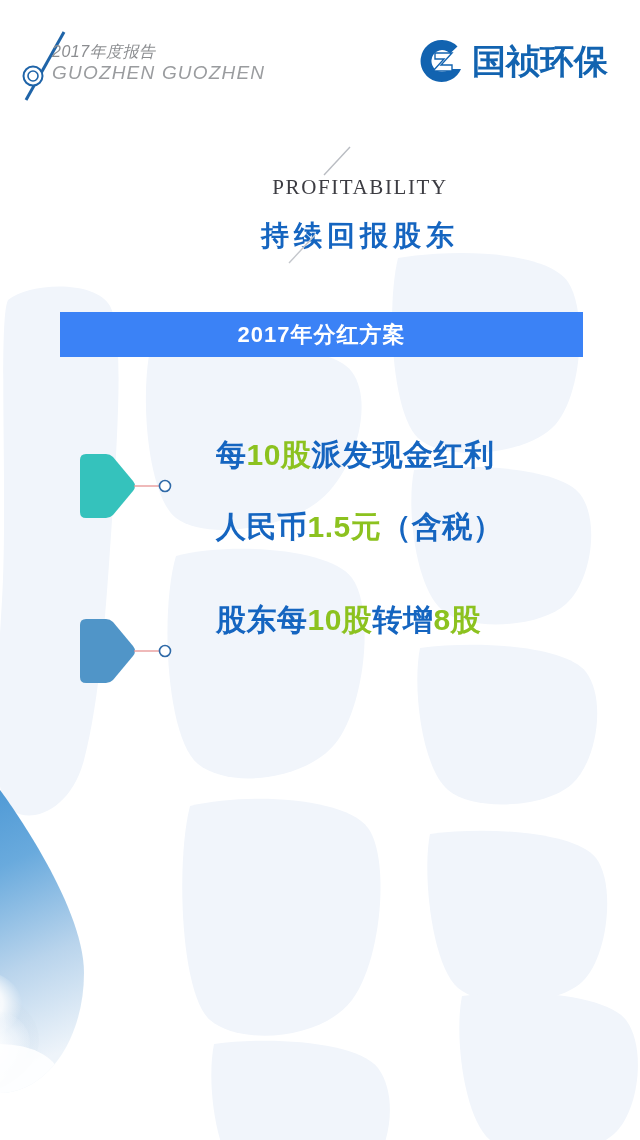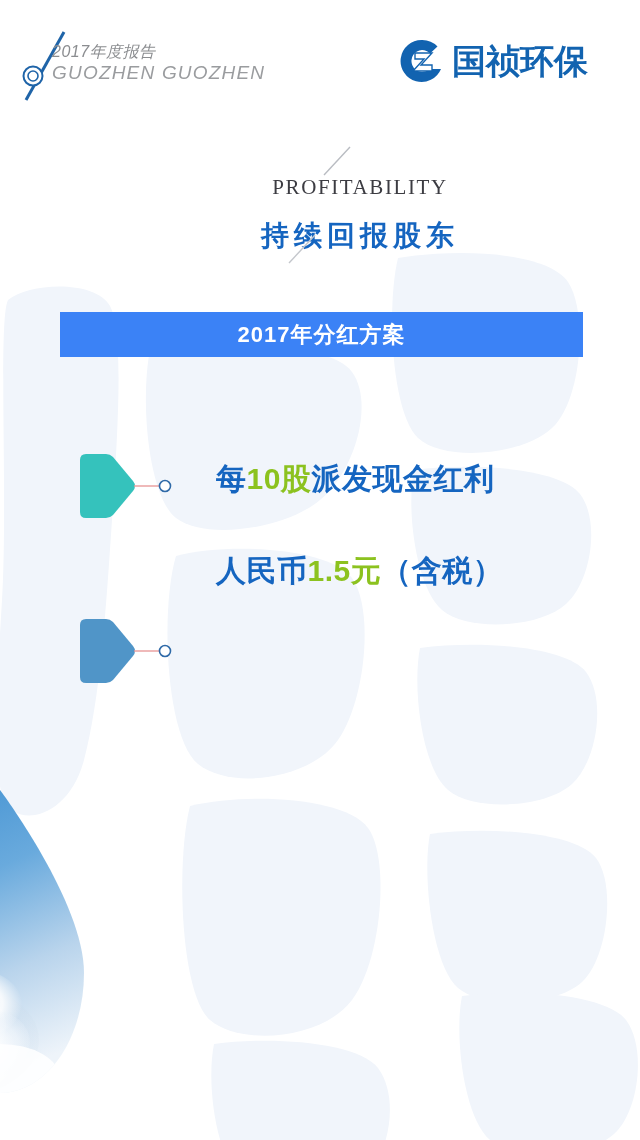--- a/index.html
+++ b/index.html
@@ -82,21 +82,21 @@
     font-size: 19px;
     font-style: italic;
     color: #9a9c9f;
     letter-spacing: 1.2px;
     white-space: nowrap;
   }
 
   
   .brand {
     position: absolute;
-    right: 52px;
+    right: 32px;
     top: 26px;
     display: flex;
     align-items: center;
     height: 46px;
   }
   .brand-mark {
     width: 46px;
     height: 46px;
     margin-right: 7px;
     flex: 0 0 auto;
@@ -200,24 +200,23 @@
     width: 400px;
   }
   .item-line {
     font-family: "Liberation Sans", "DejaVu Sans", sans-serif;
     font-size: 30px;
     font-weight: bold;
     color: #1565c0;
     line-height: 1.0;
     letter-spacing: 0.5px;
     white-space: nowrap;
-    margin-top: 24px;
   }
   .item-line + .item-line {
-    margin-top: 62px;
+    margin-top: 42px;
   }
   .hl {
     color: #8cc21f;
   }
 </style>
 </head>
 <body>
 
 <div id="page">
 
@@ -354,18 +353,21 @@
     </div>
 
     <div class="item">
       <svg class="item-marker" viewBox="0 0 100 68">
         <path d="M4,8 Q4,2 10,2 L30,2 Q34,2 37,5 L57,29 Q61,34 57,39 L37,63
                  Q34,66 30,66 L10,66 Q4,66 4,60 Z" fill="#5095c8"></path>
         <line x1="58" y1="34" x2="84" y2="34" stroke="#e99b9b" stroke-width="1.4"></line>
         <circle cx="89" cy="34" r="5.5" fill="#ffffff" stroke="#2f6aa8" stroke-width="1.6"></circle>
       </svg>
       <div class="item-text">
+        <div class="item-line">
+          <span>股东每</span><span class="hl">10股</span><span>转增</span><span class="hl">8股</span>
+        </div>
       </div>
     </div>
 
   </div>
 
 </div>
 
 </body></html>

